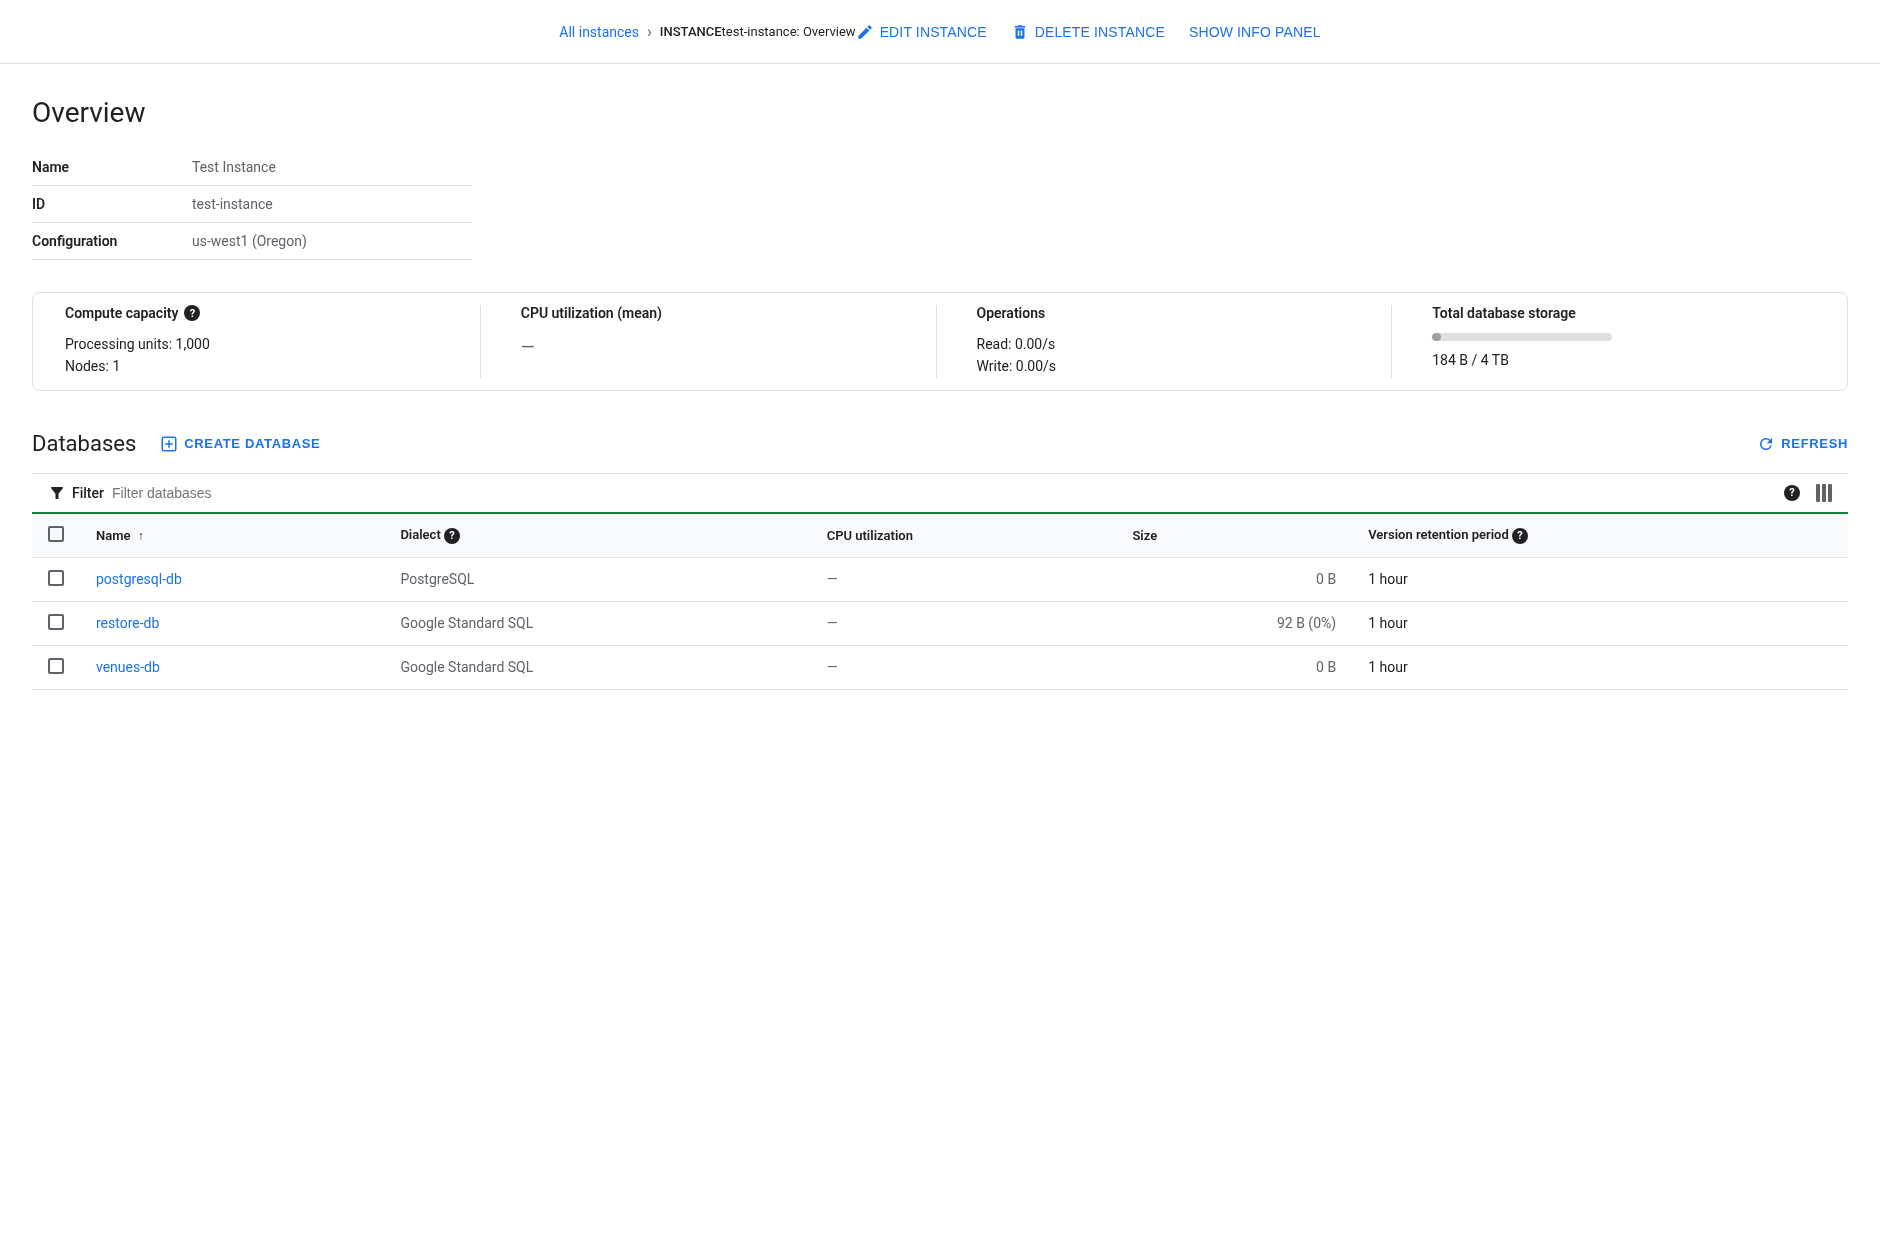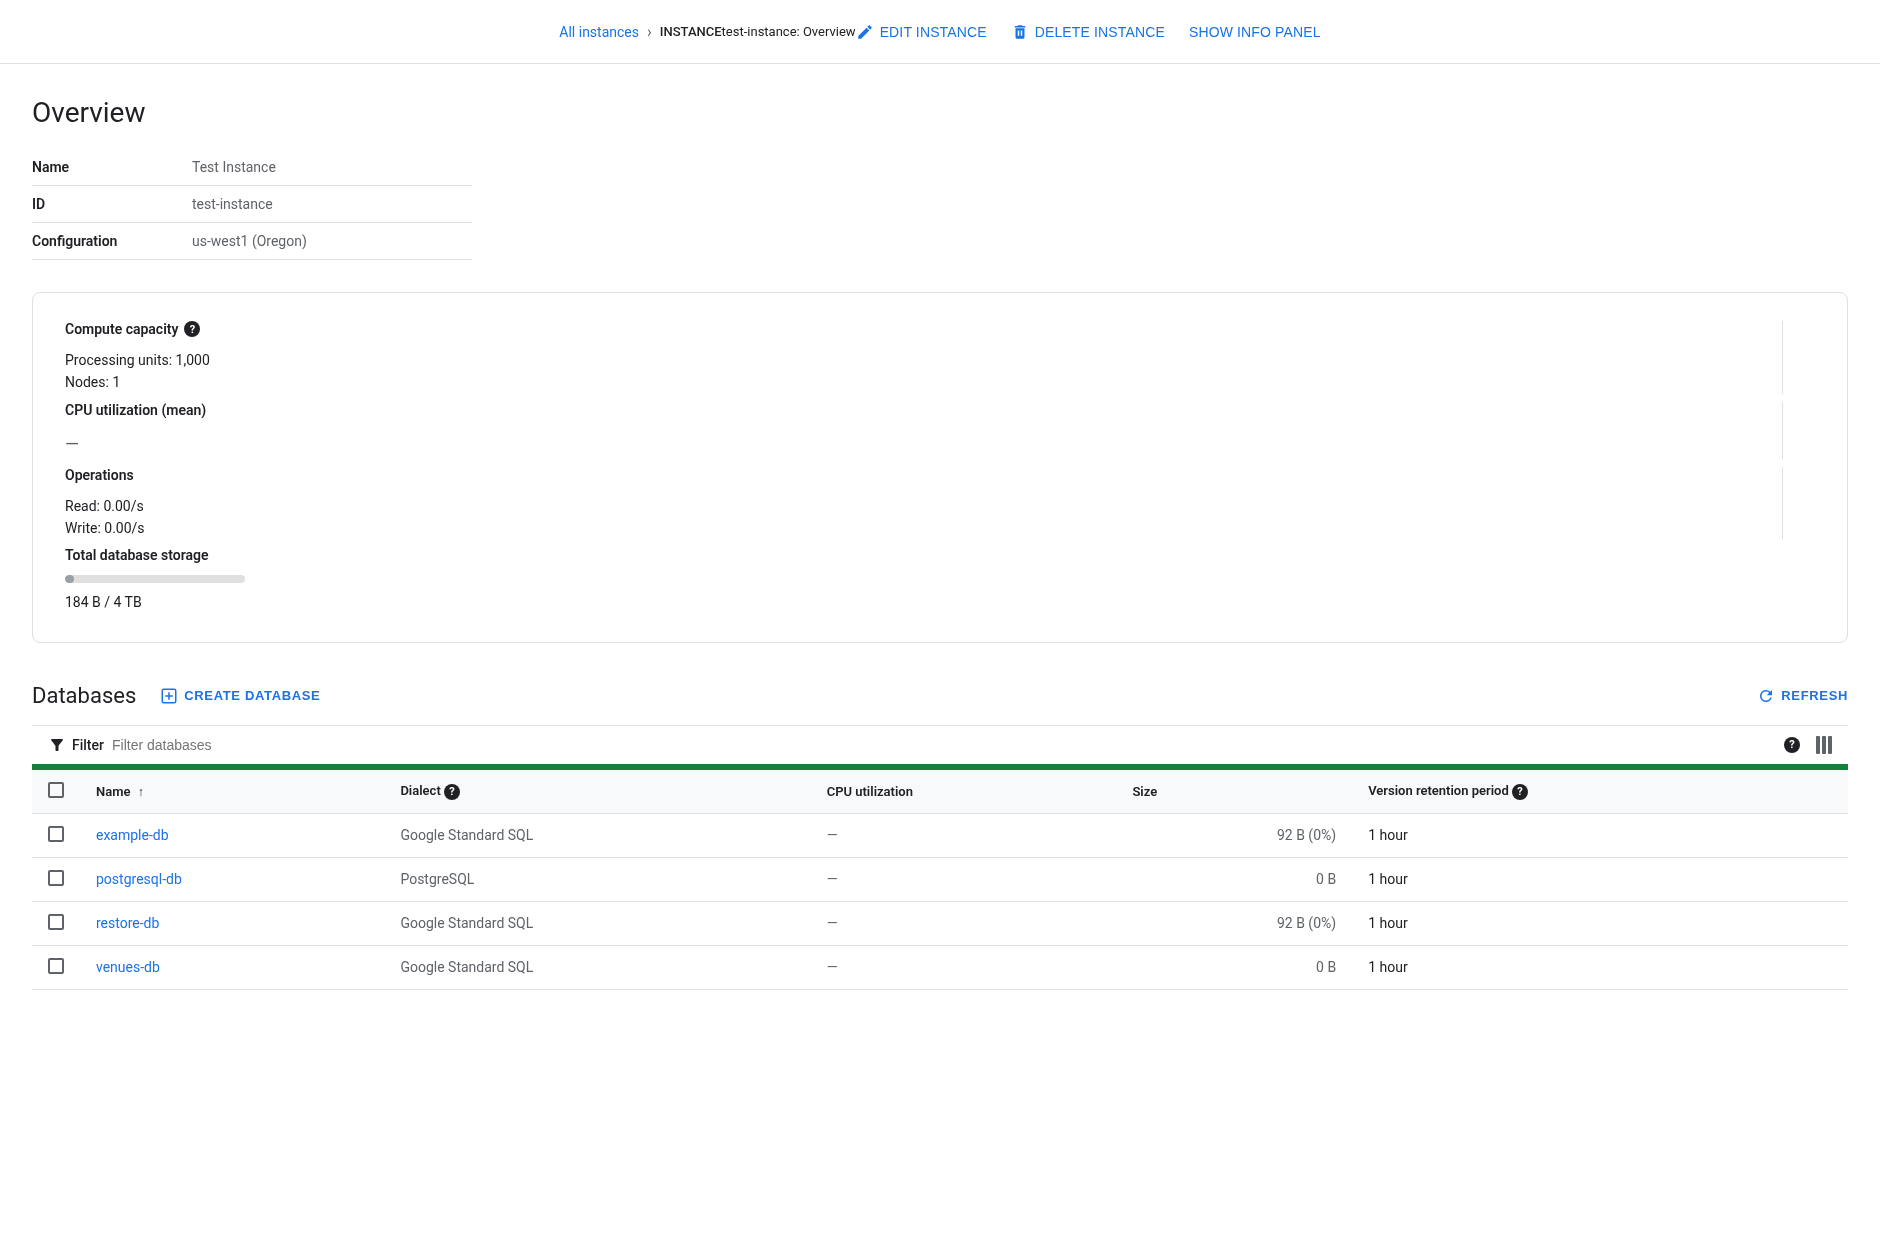--- a/index.html
+++ b/index.html
@@ -94,25 +94,24 @@
       color: #202124;
     }
     .info-table td:last-child {
       color: #5f6368;
     }
 
     
     .metrics-card {
       border: 1px solid #e0e0e0;
       border-radius: 8px;
-      padding: 28px 32px;
+      padding: 12px 32px;
       display: flex;
       gap: 8px;
       margin-bottom: 40px;
-      flex-direction: column;
     }
     .metric-block {
       flex: 1;
       padding-right: 32px;
       border-right: 1px solid #e0e0e0;
       margin-right: 32px;
     }
     .metric-block:last-child {
       border-right: none;
       margin-right: 0;
@@ -212,21 +211,21 @@
       text-transform: uppercase;
       letter-spacing: 0.05em;
     }
 
     
     .filter-bar {
       display: flex;
       align-items: center;
       justify-content: space-between;
       border-top: 1px solid #e0e0e0;
-      border-bottom: 6px solid #15803d;
+      border-bottom: 2px solid #15803d;
       padding: 10px 16px;
       margin-bottom: 0;
     }
     .filter-left {
       display: flex;
       align-items: center;
       gap: 8px;
     }
     .filter-icon-label {
       display: flex;
@@ -473,32 +472,20 @@
           Dialect <span class="help-icon">?</span>
         </th>
         <th>CPU utilization</th>
         <th>Size</th>
         <th>
           Version retention period <span class="help-icon">?</span>
         </th>
       </tr>
     </thead>
     <tbody id="db-table-body">
-    <tr>
-      <td class="checkbox-col">
-        <div class="checkbox"></div>
-      </td>
-      <td>
-        <a class="db-name-link">example-db</a>
-      </td>
-      <td class="dialect-col">Google Standard SQL</td>
-      <td class="cpu-col">—</td>
-      <td class="size-col">92 B (0%)</td>
-      <td class="retention-col">1 hour</td>
-    </tr>
         <tr>
       <td class="checkbox-col">
         <div class="checkbox"></div>
       </td>
       <td>
         <a class="db-name-link">postgresql-db</a>
       </td>
       <td class="dialect-col">PostgreSQL</td>
       <td class="cpu-col">—</td>
       <td class="size-col">0 B</td>

